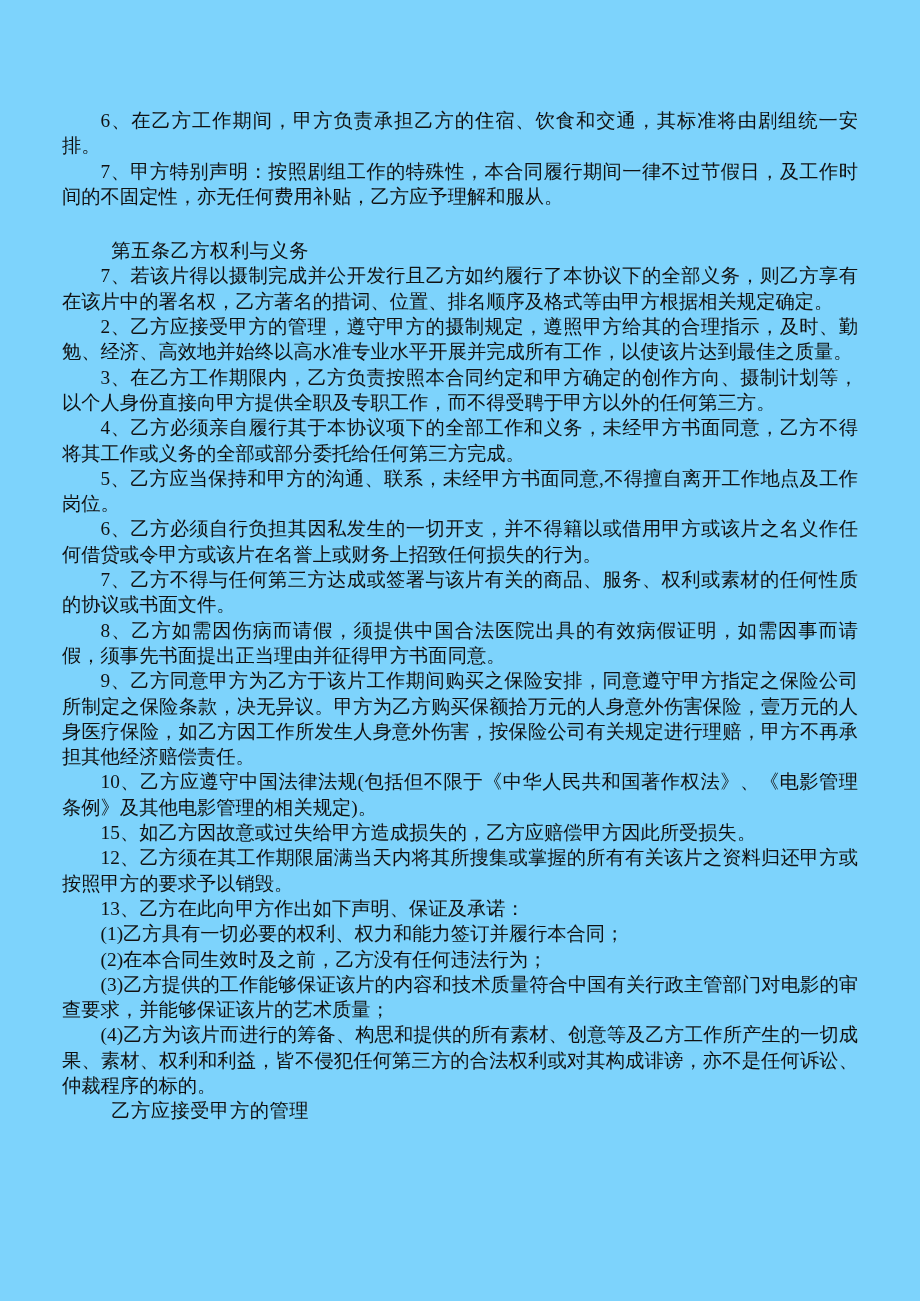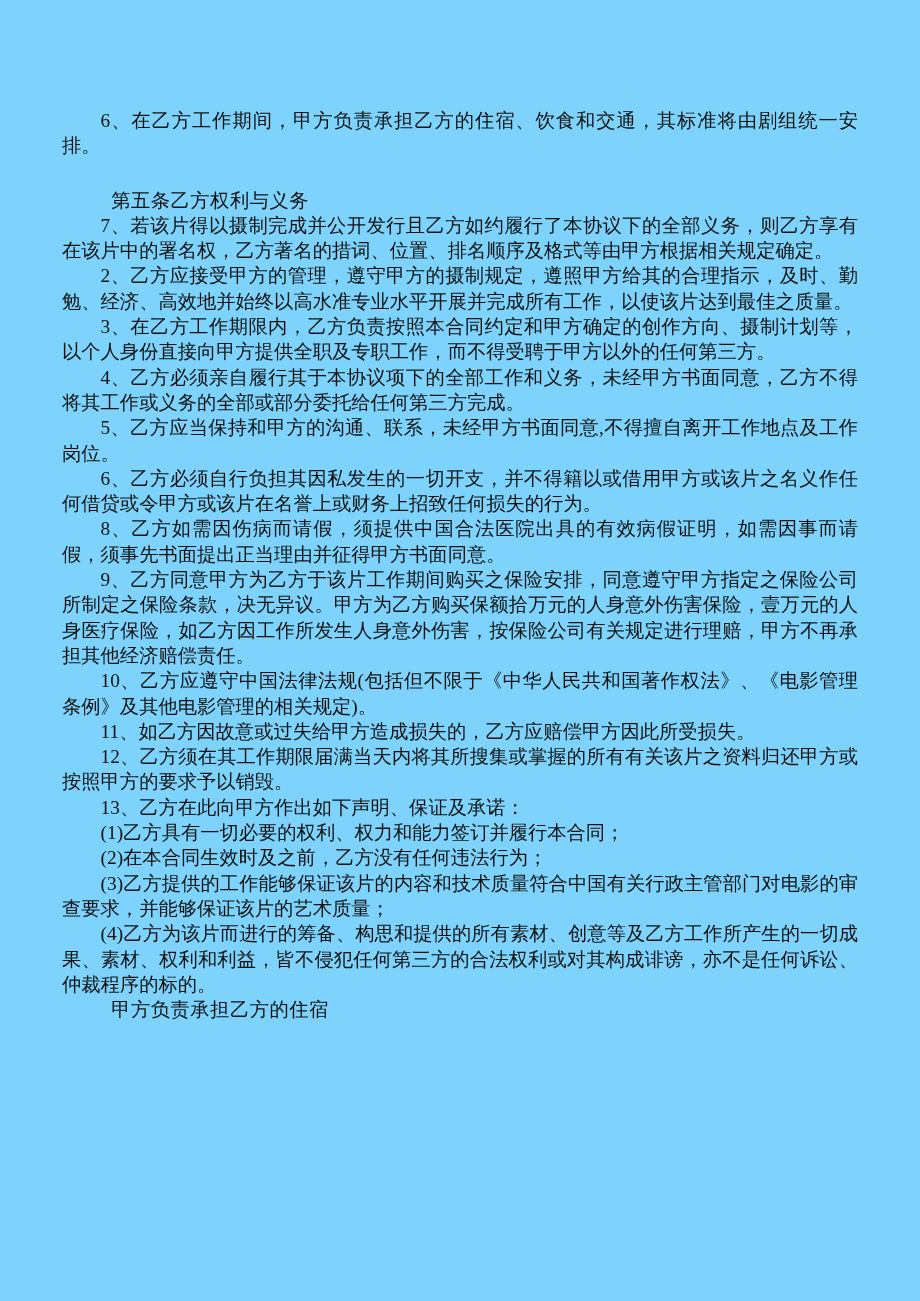--- a/index.html
+++ b/index.html
@@ -44,32 +44,34 @@
   .heading.space-before {
     margin-top: 29px;
   }
 </style>
 </head>
 <body>
 
 <div class="page">
   <div class="content">
     <p class="para">6、在乙方工作期间，甲方负责承担乙方的住宿、饮食和交通，其标准将由剧组统一安排。</p>
+    <p class="para">7、甲方特别声明：按照剧组工作的特殊性，本合同履行期间一律不过节假日，及工作时间的不固定性，亦无任何费用补贴，乙方应予理解和服从。</p>
     <p class="heading space-before">第五条乙方权利与义务</p>
     <p class="para">7、若该片得以摄制完成并公开发行且乙方如约履行了本协议下的全部义务，则乙方享有在该片中的署名权，乙方著名的措词、位置、排名顺序及格式等由甲方根据相关规定确定。</p>
     <p class="para">2、乙方应接受甲方的管理，遵守甲方的摄制规定，遵照甲方给其的合理指示，及时、勤勉、经济、高效地并始终以高水准专业水平开展并完成所有工作，以使该片达到最佳之质量。</p>
     <p class="para">3、在乙方工作期限内，乙方负责按照本合同约定和甲方确定的创作方向、摄制计划等，以个人身份直接向甲方提供全职及专职工作，而不得受聘于甲方以外的任何第三方。</p>
     <p class="para">4、乙方必须亲自履行其于本协议项下的全部工作和义务，未经甲方书面同意，乙方不得将其工作或义务的全部或部分委托给任何第三方完成。</p>
     <p class="para">5、乙方应当保持和甲方的沟通、联系，未经甲方书面同意,不得擅自离开工作地点及工作岗位。</p>
     <p class="para">6、乙方必须自行负担其因私发生的一切开支，并不得籍以或借用甲方或该片之名义作任何借贷或令甲方或该片在名誉上或财务上招致任何损失的行为。</p>
+    <p class="para">7、乙方不得与任何第三方达成或签署与该片有关的商品、服务、权利或素材的任何性质的协议或书面文件。</p>
     <p class="para">8、乙方如需因伤病而请假，须提供中国合法医院出具的有效病假证明，如需因事而请假，须事先书面提出正当理由并征得甲方书面同意。</p>
     <p class="para">9、乙方同意甲方为乙方于该片工作期间购买之保险安排，同意遵守甲方指定之保险公司所制定之保险条款，决无异议。甲方为乙方购买保额拾万元的人身意外伤害保险，壹万元的人身医疗保险，如乙方因工作所发生人身意外伤害，按保险公司有关规定进行理赔，甲方不再承担其他经济赔偿责任。</p>
     <p class="para">10、乙方应遵守中国法律法规(包括但不限于《中华人民共和国著作权法》、《电影管理条例》及其他电影管理的相关规定)。</p>
-    <p class="para">11、如乙方因故意或过失给甲方造成损失的，乙方应赔偿甲方因此所受损失。</p>
+    <p class="para">15、如乙方因故意或过失给甲方造成损失的，乙方应赔偿甲方因此所受损失。</p>
     <p class="para">12、乙方须在其工作期限届满当天内将其所搜集或掌握的所有有关该片之资料归还甲方或按照甲方的要求予以销毁。</p>
     <p class="para">13、乙方在此向甲方作出如下声明、保证及承诺：</p>
     <p class="para">(1)乙方具有一切必要的权利、权力和能力签订并履行本合同；</p>
     <p class="para">(2)在本合同生效时及之前，乙方没有任何违法行为；</p>
     <p class="para">(3)乙方提供的工作能够保证该片的内容和技术质量符合中国有关行政主管部门对电影的审查要求，并能够保证该片的艺术质量；</p>
     <p class="para">(4)乙方为该片而进行的筹备、构思和提供的所有素材、创意等及乙方工作所产生的一切成果、素材、权利和利益，皆不侵犯任何第三方的合法权利或对其构成诽谤，亦不是任何诉讼、仲裁程序的标的。</p>
-    <p class="heading">甲方负责承担乙方的住宿</p>
+    <p class="heading">乙方应接受甲方的管理</p>
   </div>
 </div>
 
 </body></html>

